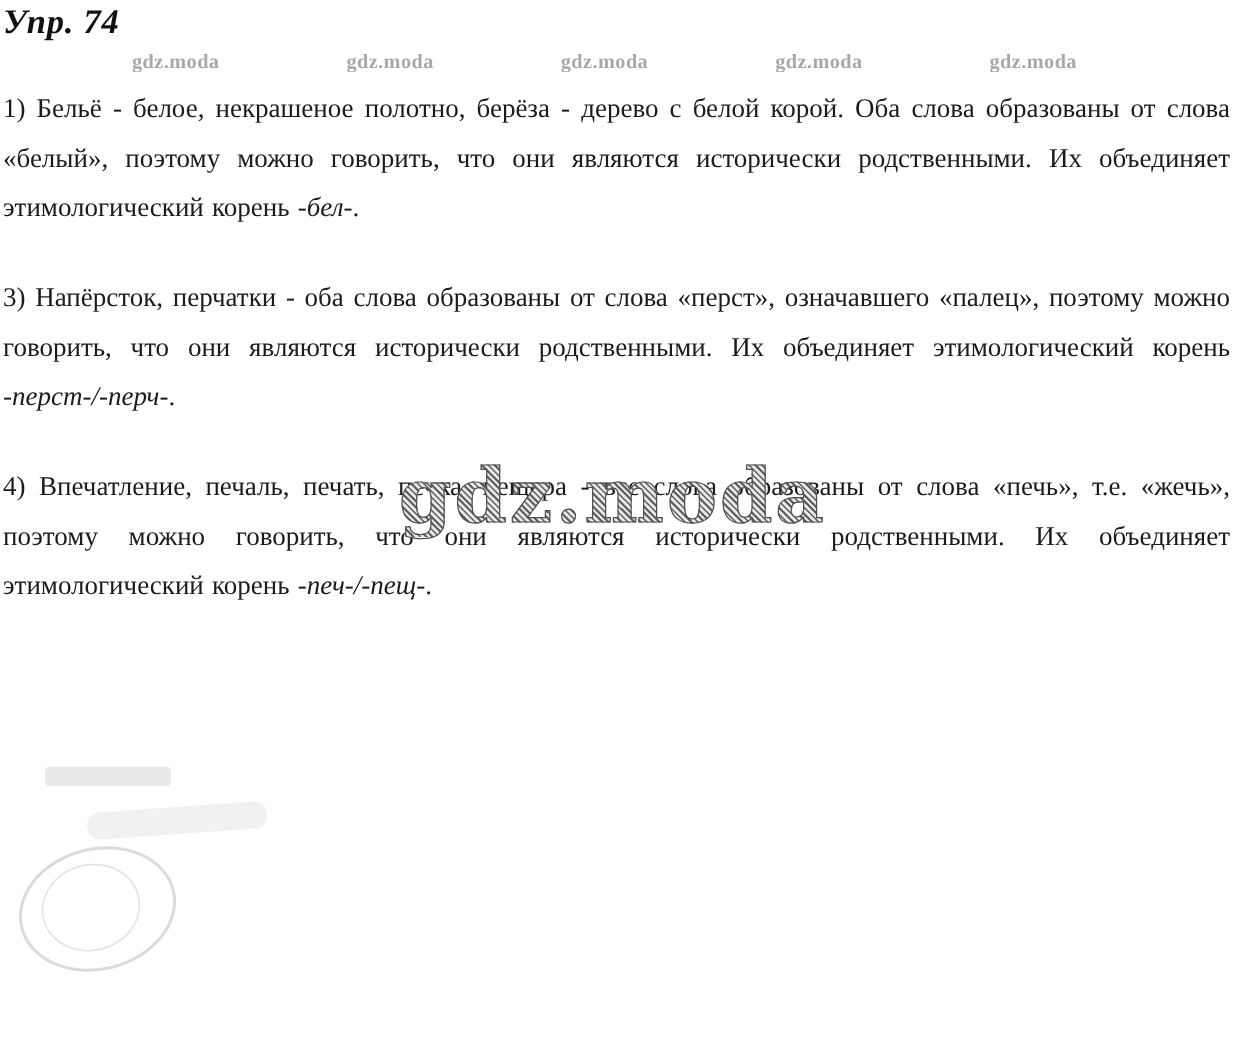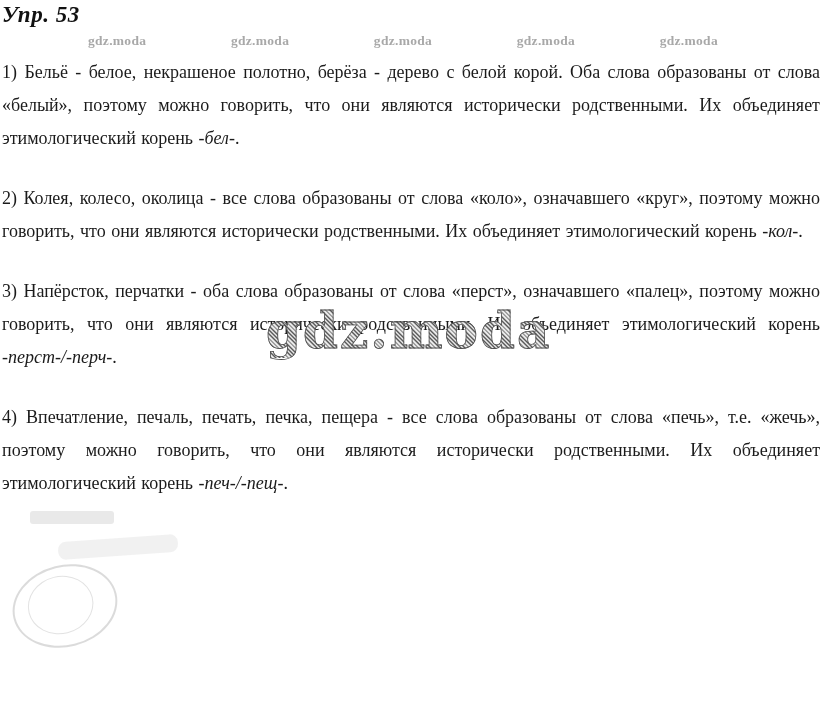--- a/index.html
+++ b/index.html
@@ -118,35 +118,34 @@
     border-radius: 8px;
     transform: rotate(-4deg);
     pointer-events: none;
   }
 </style>
 </head>
 <body>
 
 <div class="page">
 
-  <h1 class="exercise-title">Упр. 53</h1>
+  <h1 class="exercise-title">Упр. 74</h1>
 
   <div class="wm-row">
     <span class="wm-small">gdz.moda</span>
     <span class="wm-small">gdz.moda</span>
     <span class="wm-small">gdz.moda</span>
     <span class="wm-small">gdz.moda</span>
     <span class="wm-small">gdz.moda</span>
   </div>
 
   <div class="answers">
 
     <p class="answer"><span>1) Бельё - белое, некрашеное полотно, берёза - дерево с белой корой. Оба слова образованы от слова «белый», поэтому можно говорить, что они являются исторически родственными. Их объединяет этимологический корень </span><span class="root">-бел-</span><span>.</span></p>
 
-    <p class="answer"><span>2) Колея, колесо, околица - все слова образованы от слова «коло», означавшего «круг», поэтому можно говорить, что они являются исторически родственными. Их объединяет этимологический корень </span><span class="root">-кол-</span><span>.</span></p>
 
     <p class="answer"><span>3) Напёрсток, перчатки - оба слова образованы от слова «перст», означавшего «палец», поэтому можно говорить, что они являются исторически родственными. Их объединяет этимологический корень </span><span class="root">-перст-/-перч-</span><span>.</span></p>
 
     <p class="answer"><span>4) Впечатление, печаль, печать, печка, пещера - все слова образованы от слова «печь», т.е. «жечь», поэтому можно говорить, что они являются исторически родственными. Их объединяет этимологический корень </span><span class="root">-печ-/-пещ-</span><span>.</span></p>
 
   </div>
 
   <div class="wm-center">gdz.moda</div>
 
   <div class="smudge"></div>

